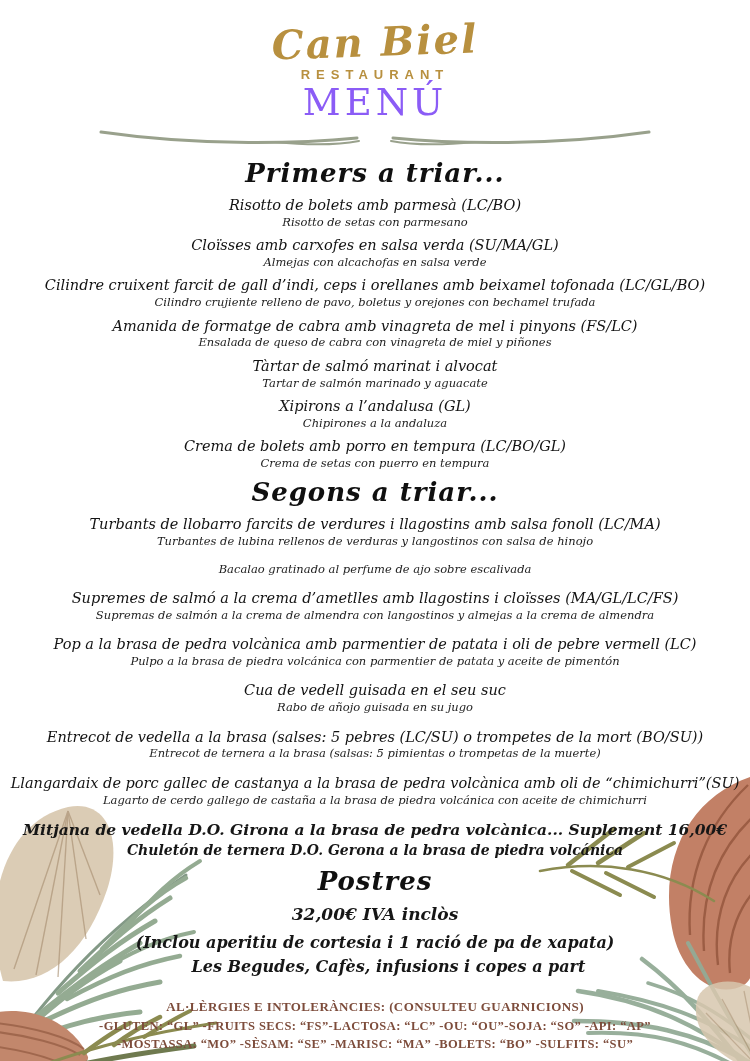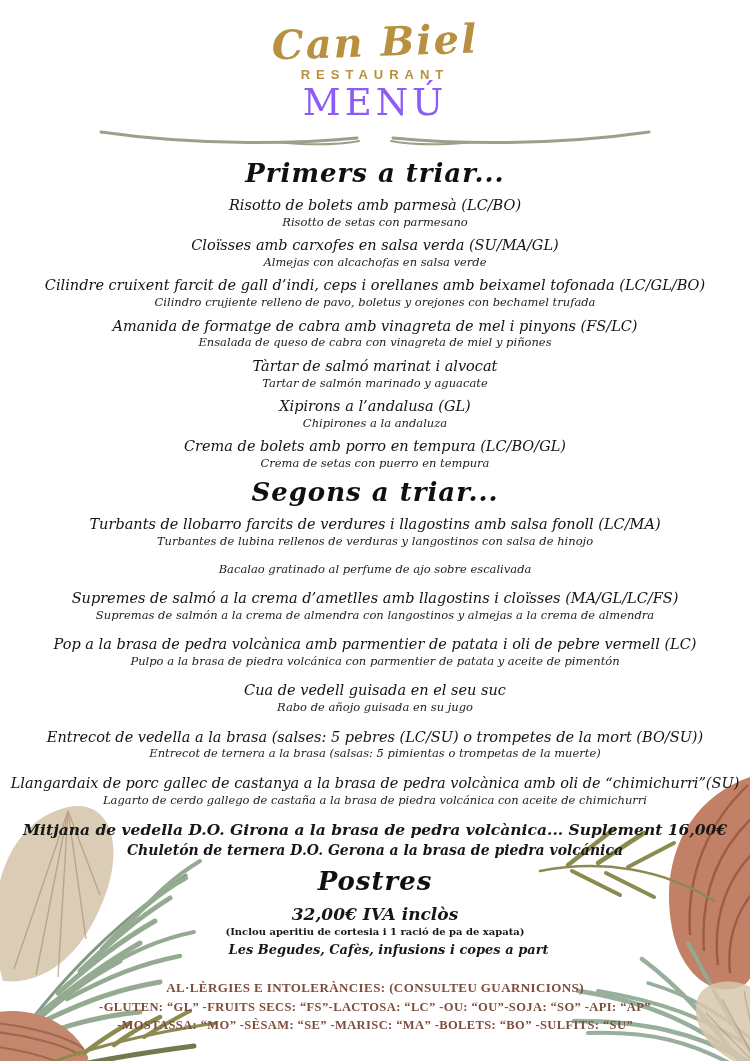--- a/index.html
+++ b/index.html
@@ -36,22 +36,22 @@
   .item { margin-bottom:7px; }
   .item .ca { font-style:italic; font-size:14.5px; line-height:1.3; color:#121212; }
   .item .es { font-style:italic; font-size:11.5px; line-height:1.25; color:#1c1c1c; }
   .items-segons .item { margin-bottom:13px; }
 
   
   .supplement { margin-top:4px; }
   .supplement .ca { font-style:italic; font-weight:bold; font-size:15.5px; line-height:1.35; }
   .supplement .es { font-style:italic; font-weight:bold; font-size:14px; line-height:1.3; }
   .price-line   { font-style:italic; font-weight:bold; font-size:17px; margin-top:2px;text-align:center; }
-  .include-line { font-weight:bold; font-size:10px; margin-top:2px; }
-  .drinks-line  { font-style:italic; font-weight:bold; font-size:13px; margin-top:5px;padding-left:27px; }
+  .include-line { font-style:italic; font-weight:bold; font-size:16px; margin-top:9px; }
+  .drinks-line  { font-style:italic; font-weight:bold; font-size:16px; margin-top:5px;padding-left:27px; }
 
   
   .allergens {
     font-family:"Liberation Serif", serif; font-weight:bold;
     color:#7d4c3b; margin-top:22px; line-height:1.45; letter-spacing:0.4px;
   }
   .allergens .l1 { font-size:13px; }
   .allergens .l2, .allergens .l3 { font-size:12.5px; }
 
   

